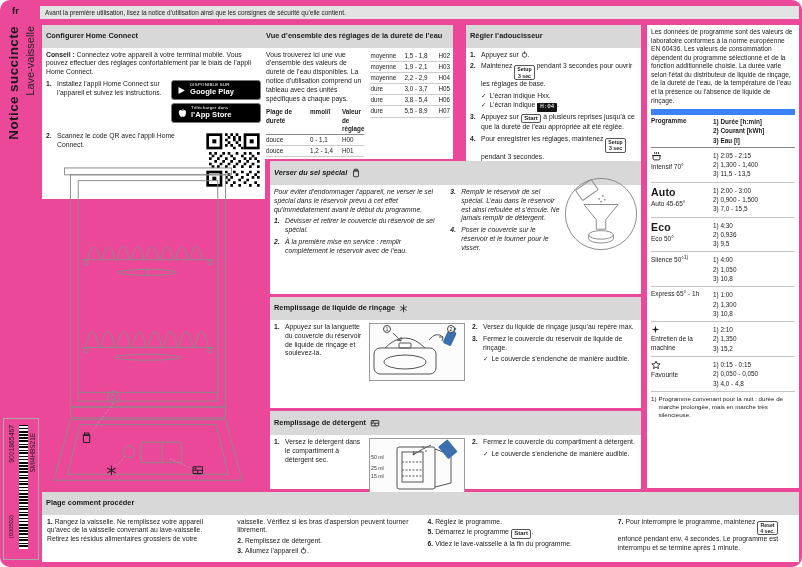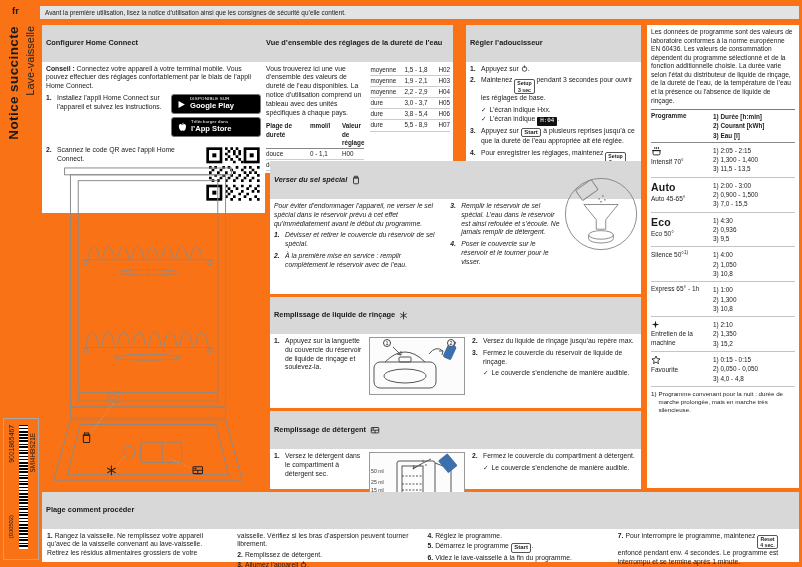--- a/index.html
+++ b/index.html
@@ -1,20 +1,20 @@
 <!DOCTYPE html>
 <html><head>
 <meta charset="utf-8">
 <style>
   * { box-sizing: border-box; margin: 0; padding: 0; }
   html,body { background:#fff; }
   .page {
-    position: relative; width: 802px; height: 567px; background:#f97316;
+    position: relative; width: 802px; height: 567px; background:#ec4899;
     font-family: "Liberation Sans", sans-serif; color:#1a1a1a; overflow:hidden;
-    font-size: 6.8px; line-height: 1.3;
+    font-size: 6.8px; line-height: 1.3; border-radius: 10px;
   }
   .defs { position:absolute; width:0; height:0; overflow:hidden; }
 
   
   .fr-label { position:absolute; left:12px; top:5px; font-size:9.5px; font-weight:bold; }
   .vtext { position:absolute; writing-mode:vertical-rl; transform:rotate(180deg); white-space:nowrap; }
   .v-doc   { left:5px;  top:26px; font-size:13.5px; font-weight:bold; letter-spacing:.4px; }
   .v-prod  { left:23px; top:26px; font-size:11px; color:#222; }
   .barcode-box { position:absolute; left:3px; top:418px; width:36px; height:142px; border:1px solid #aaa; }
   .v-order { left:4px; top:6px;  font-size:6.8px; }
@@ -22,21 +22,21 @@
   .v-model { left:25px; top:14px; font-size:6.4px; }
   .bars { position:absolute; left:15px; top:6px; width:9px; height:124px;
     background: repeating-linear-gradient(180deg,#000 0 1.4px,#fff 1.4px 2.6px,#000 2.6px 4.4px,#fff 4.4px 6.2px); }
 
   
   .top-note { position:absolute; left:40px; top:6px; width:759px; height:13px;
     background:#e3e3e3; font-size:6.4px; line-height:13px; padding-left:5px; }
 
   
   .section { position:absolute; background:#fff; }
-  .sec-head { background:#d8d8d8; font-size:7.4px; font-weight:bold; padding:14px 4px;
+  .sec-head { background:#d8d8d8; font-size:7.4px; font-weight:bold; padding:7px 4px;
     display:flex; align-items:center; gap:4px; line-height:1.15; }
   .sec-body { padding:3px 4px 2px 4px; }
   p.tip { margin-bottom:3px; }
   b.lbl { font-weight:bold; }
 
   .step { display:flex; gap:3px; margin-bottom:3px; }
   .step > b { flex:none; min-width:8px; font-weight:bold; }
   .result { display:flex; gap:3px; margin:1px 0 1px 11px; }
   .check { flex:none; font-size:6.6px; }
 
@@ -88,21 +88,21 @@
   .col-a { width:88px; flex:none; }
   .col-illu { width:96px; flex:none; position:relative; }
   .col-b { flex:1; }
   .illu { border:1px solid #999; background:#fcfcfc; display:block; }
   .illu-num { position:absolute; width:8px; height:8px; border:1px solid #444; border-radius:50%;
     font-size:5.4px; line-height:7px; text-align:center; background:#fff; }
   .illu-lbl { position:absolute; font-size:5.2px; color:#333; }
 
   
   .prog-intro { font-size:6.6px; margin-bottom:4px; }
-  .ptable { border-top:1px solid #3b82f6; }
+  .ptable { border-top:6px solid #3b82f6; }
   .phead { display:flex; border-bottom:1px solid #888; padding:2px 0; font-weight:bold; font-size:6.4px; }
   .phead .pc-name { width:62px; flex:none; }
   .prow { display:flex; border-bottom:1px solid #c4c4c4; padding:3px 0; }
   .pc-name { width:62px; flex:none; display:flex; flex-direction:column; gap:1px; }
   .pc-vals { flex:1; font-size:6.4px; line-height:1.45; }
   .pdisplay { font-size:10.5px; font-weight:bold; letter-spacing:.2px; }
   .pname { font-size:6.5px; }
   .pname sup { font-size:4.6px; }
   .pfoot { display:flex; gap:2px; font-size:6.2px; margin-top:3px; color:#222; }
 

